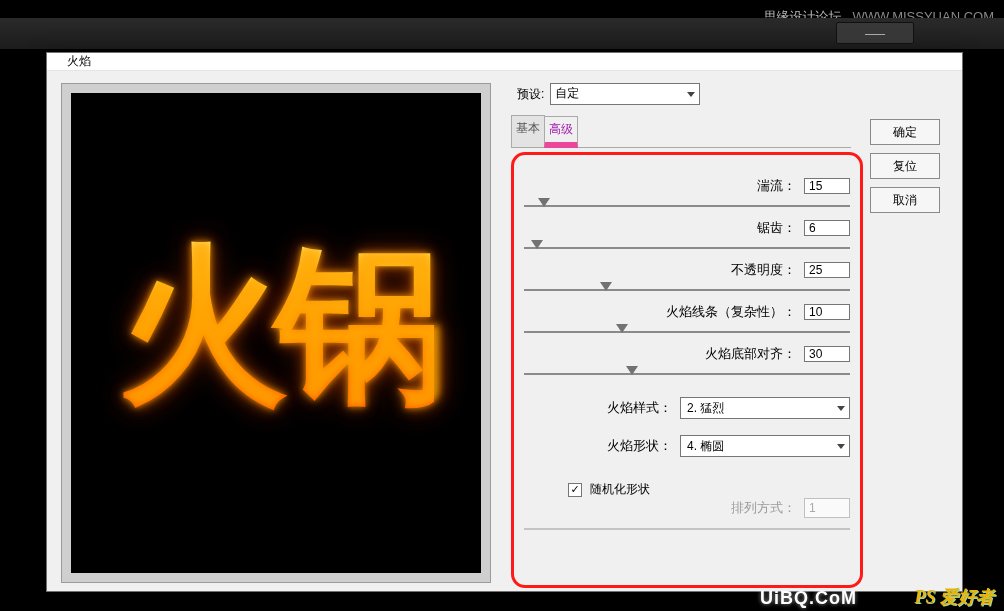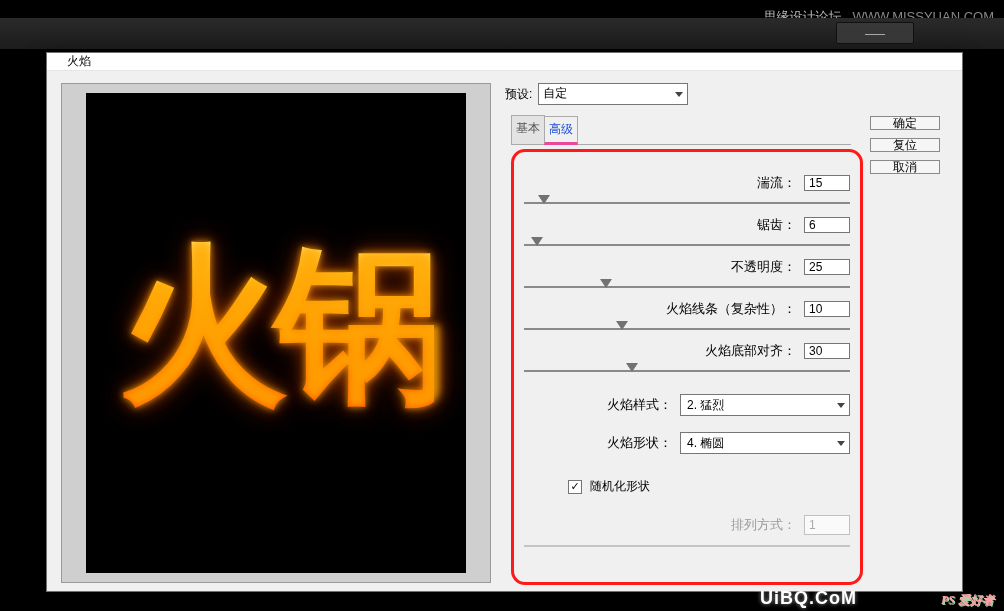--- a/index.html
+++ b/index.html
@@ -80,21 +80,21 @@
     width: 430px;
     height: 500px;
     background: #cfcfcf;
     border: 1px solid #9a9a9a;
     display: flex;
     align-items: center;
     justify-content: center;
     margin-top: 4px;
   }
   .preview-inner {
-    width: 380px;
+    width: 410px;
     height: 480px;
     background: #000;
     position: relative;
     display: flex;
     align-items: center;
     justify-content: center;
   }
   .fire-text {
     font-family: "KaiTi","STKaiti","SimSun",serif;
     font-size: 170px;
@@ -116,21 +116,21 @@
     flex: 1;
     position: relative;
     padding-left: 14px;
   }
 
   .preset-row {
     display: flex;
     align-items: center;
     gap: 6px;
     margin-top: 4px;
-    margin-left: 0;
+    margin-left: 12px;
   }
   .preset-label { font-size: 12px; }
   .preset-select {
     width: 150px;
     height: 22px;
     border: 1px solid #767676;
     background: #fff;
     font-size: 12px;
     padding: 1px 4px;
     position: relative;
@@ -158,24 +158,24 @@
     padding: 4px 4px;
     background: #e3e3e3;
     border: 1px solid #aaa;
     border-bottom: none;
     font-size: 12px;
     margin-right: -1px;
     color: #555;
   }
   .tab-item.active {
     background: #f0f0f0;
-    color: #1d4ed8;
+    color: #a21caf;
     position: relative;
     top: 1px;
-    border-bottom: 3px solid #ec4899;
+    border-bottom: 6px solid #ec4899;
   }
 
   .highlight-box {
     position: relative;
     margin-top: 4px;
     border: 3px solid #ff1a1a;
     border-radius: 14px;
     padding: 10px 10px 16px 10px;
     width: 352px;
     height: 436px;
@@ -254,21 +254,20 @@
     justify-content: center;
     font-size: 11px;
     color: #000;
   }
 
   .disabled-row {
     display: flex;
     align-items: center;
     justify-content: flex-end;
     gap: 8px;
-    margin-top: 20px;
     color: #9a9a9a;
   }
   .disabled-input {
     width: 46px;
     height: 20px;
     border: 1px solid #c0c0c0;
     background: #fafafa;
     color: #aaa;
     padding: 1px 4px;
     font-size: 12px;
@@ -278,44 +277,44 @@
     position: absolute;
     right: -80px;
     top: -36px;
     width: 70px;
     display: flex;
     flex-direction: column;
     gap: 8px;
   }
   .btn {
     width: 70px;
-    height: 14px;
+    height: 26px;
     background: #f6f6f6;
     border: 1px solid #8a8a8a;
     font-size: 12px;
     display: flex;
     align-items: center;
     justify-content: center;
     cursor: pointer;
   }
 
   .bottom-watermarks {
     position: absolute;
     right: 10px;
     bottom: 2px;
     display: flex;
     align-items: center;
     gap: 6px;
   }
   .wm-ps {
     font-family: "Comic Sans MS", cursive;
-    font-size: 12px;
+    font-size: 18px;
     font-style: italic;
     font-weight: bold;
-    color: #fca5a5;
+    color: #eab308;
     text-shadow: 1px 1px 0 #9ad7a7;
   }
   .wm-uibq {
     position: absolute;
     left: 760px;
     bottom: 2px;
     font-family: Arial, sans-serif;
     font-size: 18px;
     font-weight: bold;
     color: #fff;

